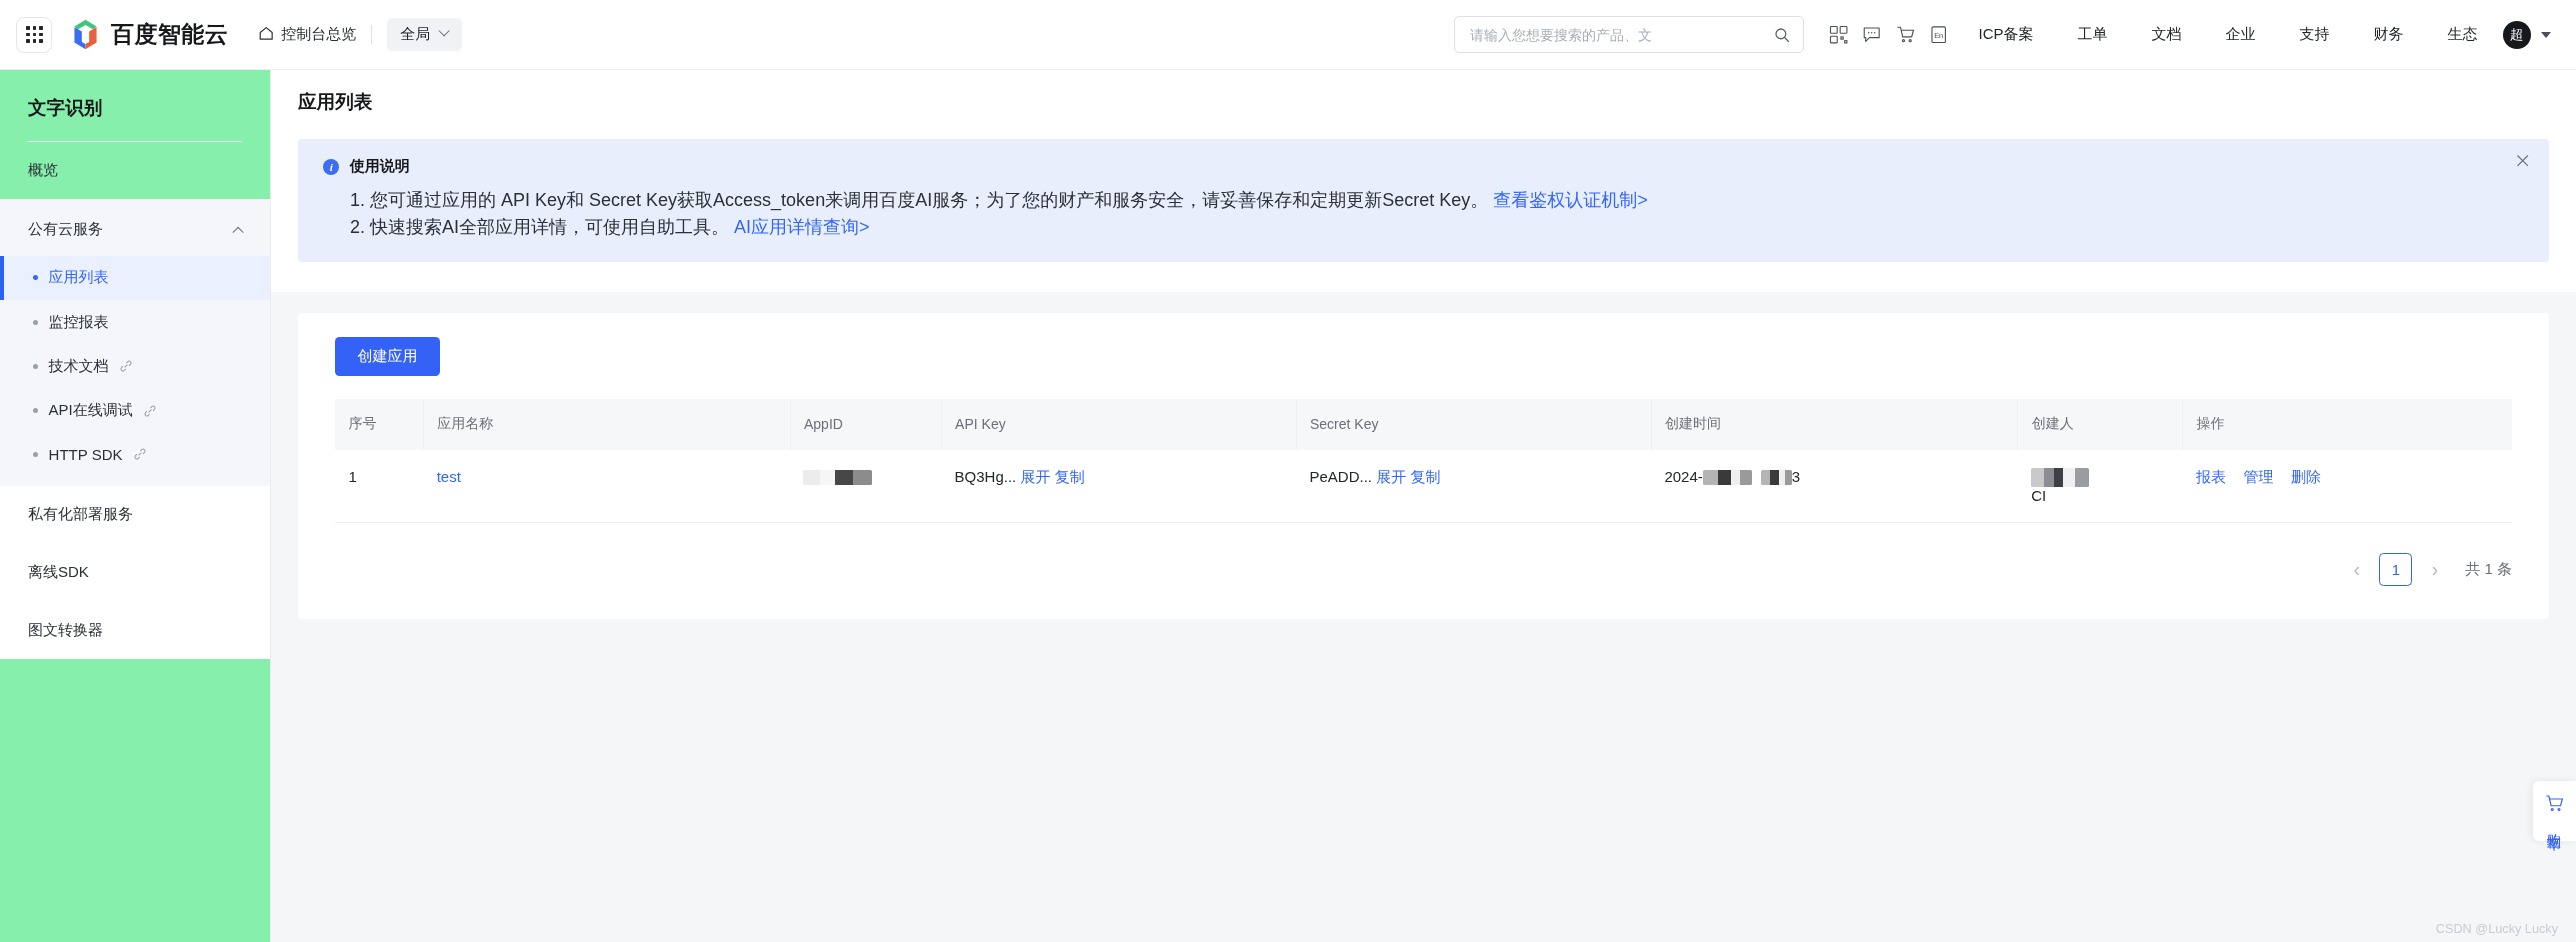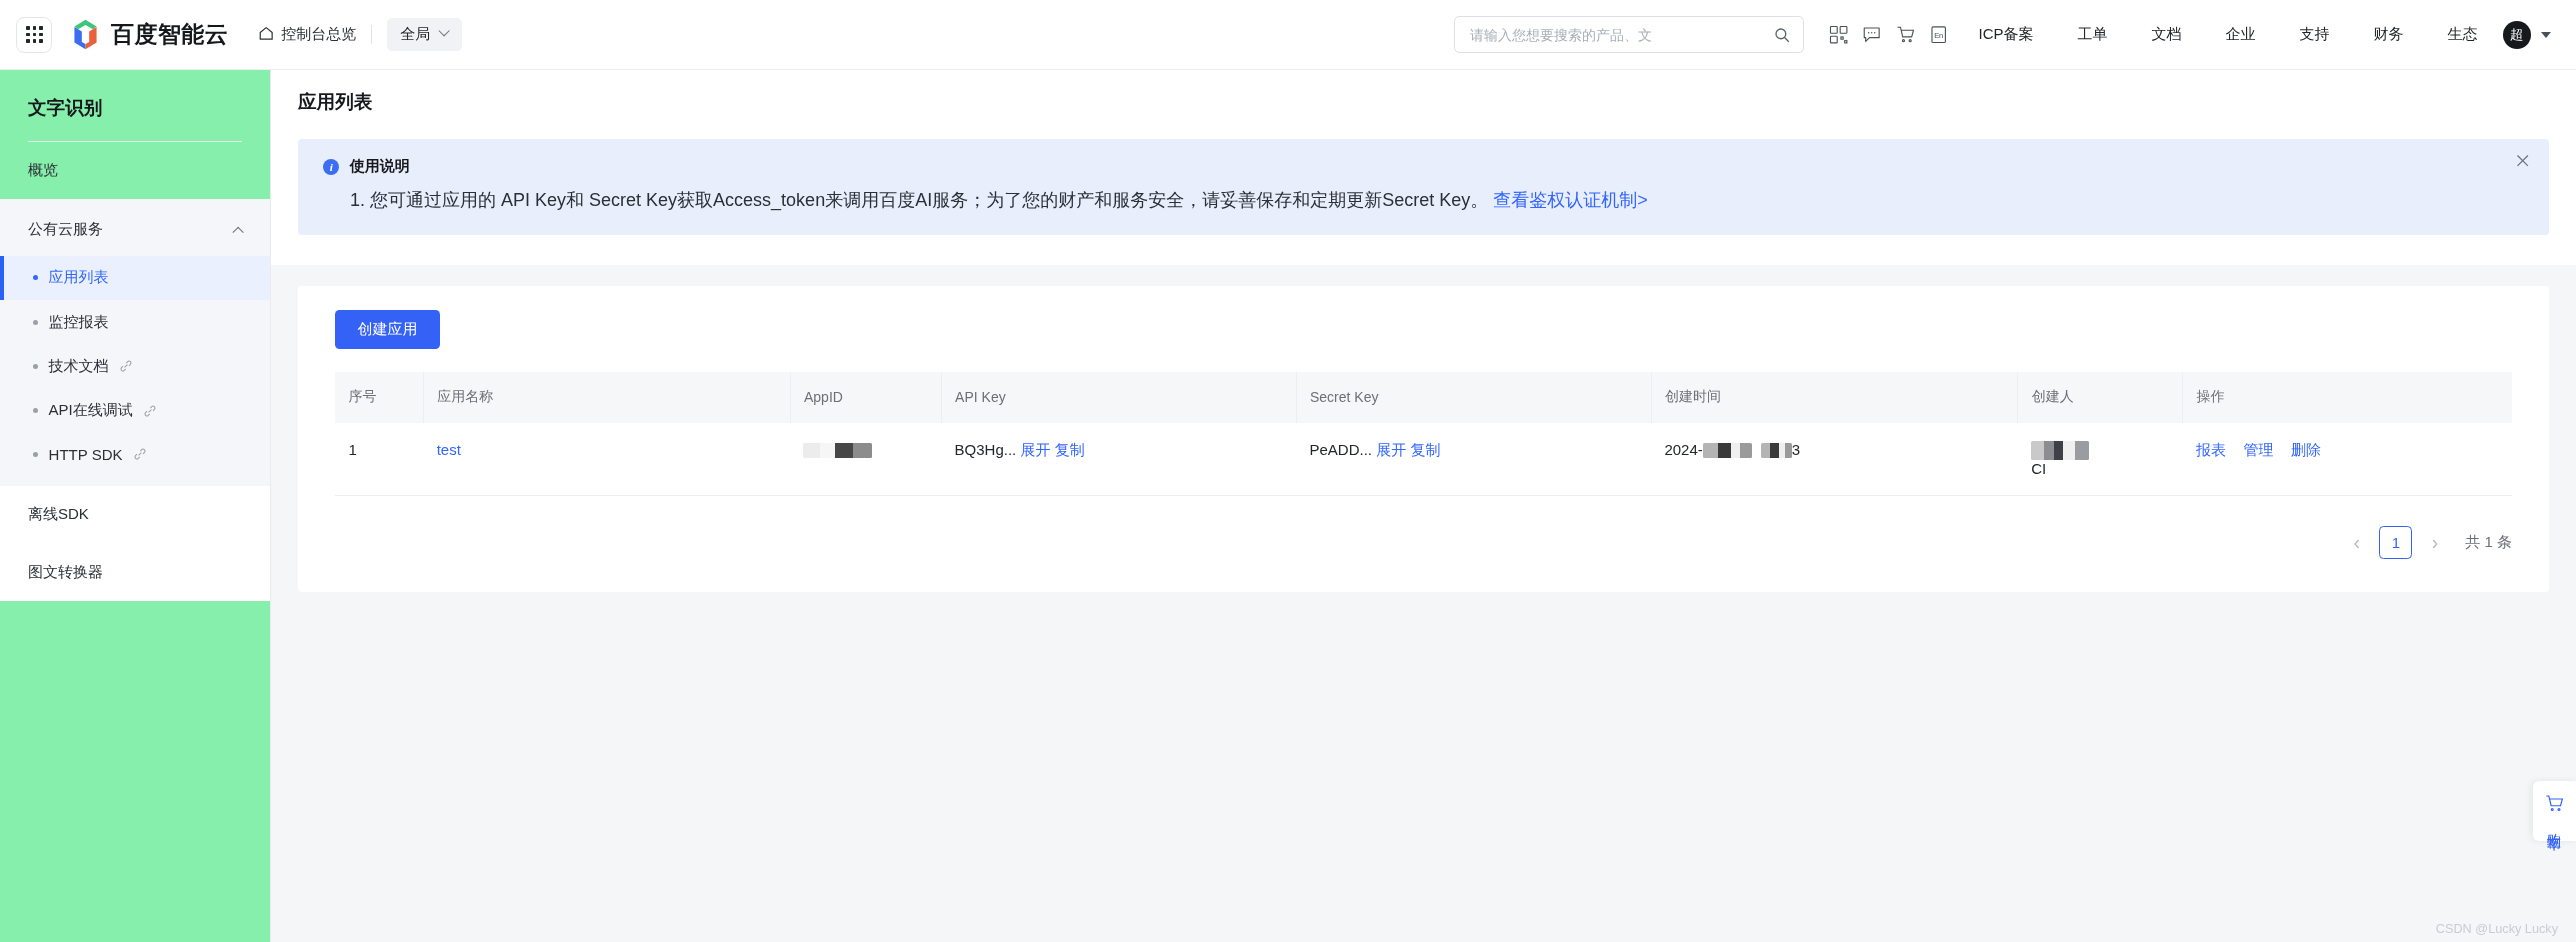--- a/index.html
+++ b/index.html
@@ -390,20 +390,23 @@
           <svg width="14" height="14" viewBox="0 0 19 19" fill="none" stroke="#9aa0aa" stroke-width="1.4">
             <path d="M7.5 11.5 L11.5 7.5"></path>
             <path d="M10 5.5 L11.8 3.7 a2.6 2.6 0 0 1 3.7 3.7 L13.7 9.2"></path>
             <path d="M9 13.5 L7.2 15.3 a2.6 2.6 0 0 1 -3.7 -3.7 L5.3 9.8"></path>
           </svg>
         </span>
       </div>
     </div>
 
     <div class="side-bottom-item">
+      <span>私有化部署服务</span>
+    </div>
+    <div class="side-bottom-item">
       <span>离线SDK</span>
     </div>
     <div class="side-bottom-item">
       <span>图文转换器</span>
     </div>
   </div>
 
   <div class="main">
 
     <div class="page-head">
@@ -412,20 +415,24 @@
 
     <div class="notice-zone">
       <div class="notice">
         <div class="notice-hdr">
           <span class="info-badge">i</span>
           <span class="notice-title">使用说明</span>
         </div>
         <div class="notice-line">
           <span>1. 您可通过应用的 API Key和 Secret Key获取Access_token来调用百度AI服务；为了您的财产和服务安全，请妥善保存和定期更新Secret Key。</span>
           <a href="#">查看鉴权认证机制&gt;</a>
+        </div>
+        <div class="notice-line">
+          <span>2. 快速搜索AI全部应用详情，可使用自助工具。</span>
+          <a href="#">AI应用详情查询&gt;</a>
         </div>
         <span class="notice-close">
           <svg width="19.4" height="19.4" viewBox="0 0 26 26" fill="none" stroke="#6b7078" stroke-width="1.6">
             <path d="M6 6 L20 20 M20 6 L6 20"></path>
           </svg>
         </span>
       </div>
     </div>
 
     <div class="content-gap"></div>

